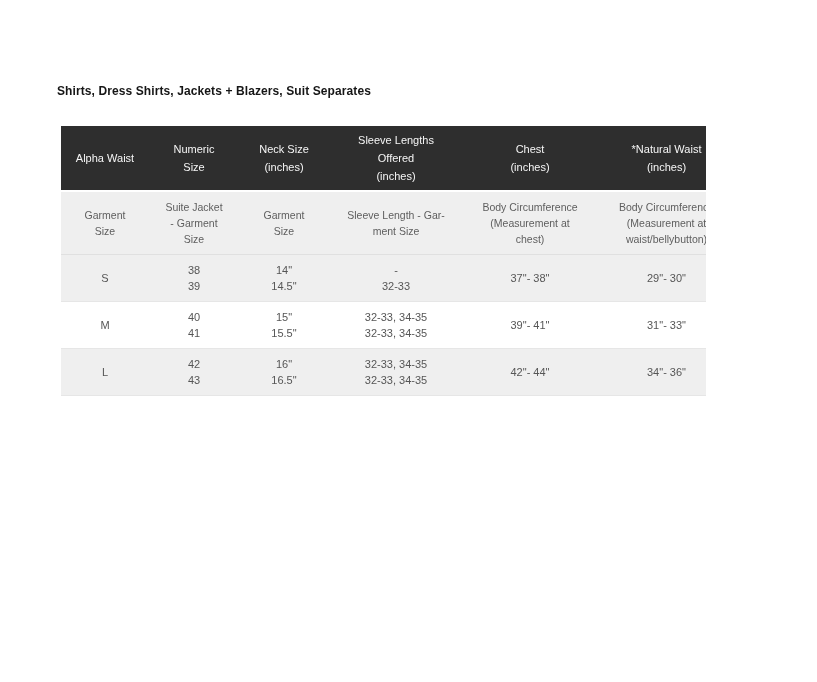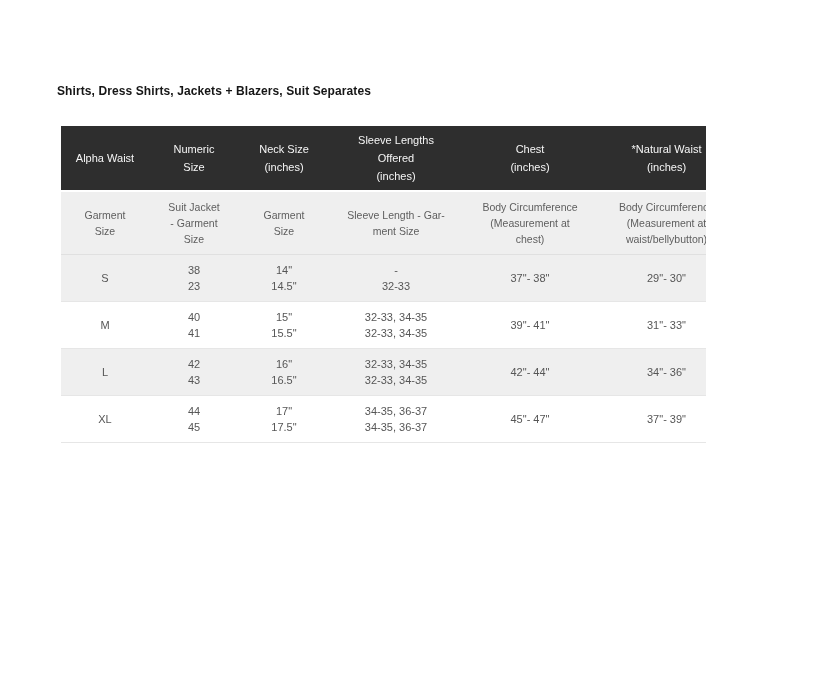--- a/index.html
+++ b/index.html
@@ -96,40 +96,40 @@
 Offered
 (inches)</th>
         <th>Chest
 (inches)</th>
         <th>*Natural Waist
 (inches)</th>
       </tr>
       <tr class="subhead-row">
         <td>Garment
 Size</td>
-        <td>Suit Jacket
+        <td>Suite Jacket
 - Garment
 Size</td>
         <td>Garment
 Size</td>
         <td>Sleeve Length - Gar-
 ment Size</td>
         <td>Body Circumference
 (Measurement at
 chest)</td>
         <td>Body Circumference
 (Measurement at
 waist/bellybutton)</td>
       </tr>
     </thead>
     <tbody>
       <tr class="stripe">
         <td>S</td>
         <td>38
-23</td>
+39</td>
         <td>14"
 14.5"</td>
         <td>-
 32-33</td>
         <td>37"- 38"</td>
         <td>29"- 30"</td>
       </tr>
       <tr>
         <td>M</td>
         <td>40
@@ -145,27 +145,16 @@
         <td>L</td>
         <td>42
 43</td>
         <td>16"
 16.5"</td>
         <td>32-33, 34-35
 32-33, 34-35</td>
         <td>42"- 44"</td>
         <td>34"- 36"</td>
       </tr>
-      <tr>
-        <td>XL</td>
-        <td>44
-45</td>
-        <td>17"
-17.5"</td>
-        <td>34-35, 36-37
-34-35, 36-37</td>
-        <td>45"- 47"</td>
-        <td>37"- 39"</td>
-      </tr>
     </tbody>
   </table>
 
 </div>
 
 </body></html>

